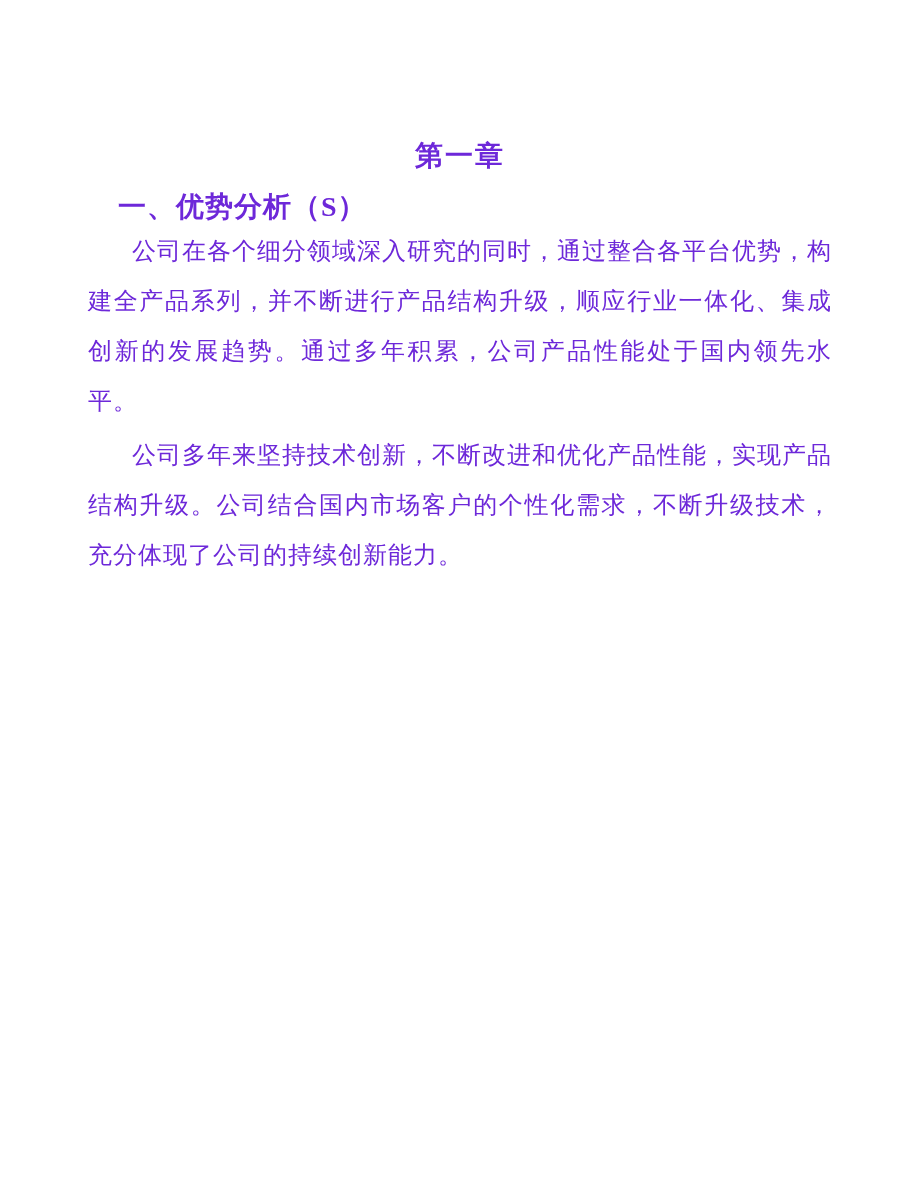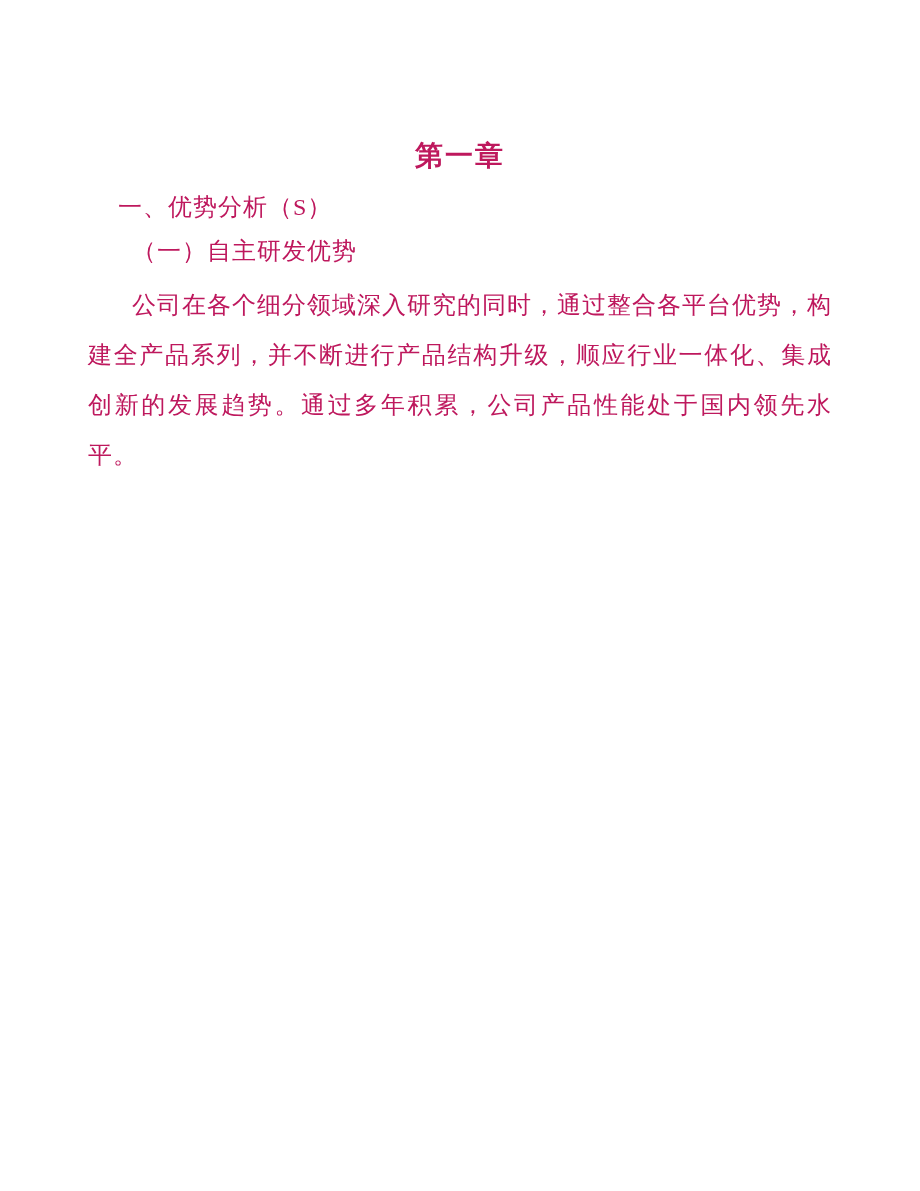--- a/index.html
+++ b/index.html
@@ -11,35 +11,35 @@
   body {
     width: 920px;
     height: 1191px;
     overflow: hidden;
   }
   .page {
     width: 920px;
     height: 1191px;
     background: #ffffff;
     padding: 136px 88px 0 88px;
-    color: #be185d;
+    color: #6d28d9;
     font-family: "Liberation Serif", "DejaVu Serif", serif;
     overflow: hidden;
   }
   .chapter-title {
     font-size: 28px;
     font-weight: bold;
     text-align: center;
     line-height: 40px;
     letter-spacing: 2px;
     margin: 0 0 12px 0;
   }
   .section-heading {
-    font-size: 24px;
-    font-weight: normal;
+    font-size: 28px;
+    font-weight: bold;
     line-height: 38px;
     letter-spacing: 1px;
     padding-left: 30px;
     margin: 0;
   }
   .sub-heading {
     font-size: 24px;
     line-height: 50px;
     letter-spacing: 1px;
     text-indent: 44px;
@@ -56,21 +56,21 @@
 </style>
 </head>
 <body>
 
 <div class="page">
 
   <div class="chapter-title">第一章</div>
 
   <div class="section-heading">一、优势分析（S）</div>
 
-  <p class="sub-heading">（一）自主研发优势</p>
 
   <p class="para">公司在各个细分领域深入研究的同时，通过整合各平台优势，构建全产品系列，并不断进行产品结构升级，顺应行业一体化、集成创新的发展趋势。通过多年积累，公司产品性能处于国内领先水平。</p>
 
+  <p class="para">公司多年来坚持技术创新，不断改进和优化产品性能，实现产品结构升级。公司结合国内市场客户的个性化需求，不断升级技术，充分体现了公司的持续创新能力。</p>
 
 
 
 
 </div>
 
 </body></html>

